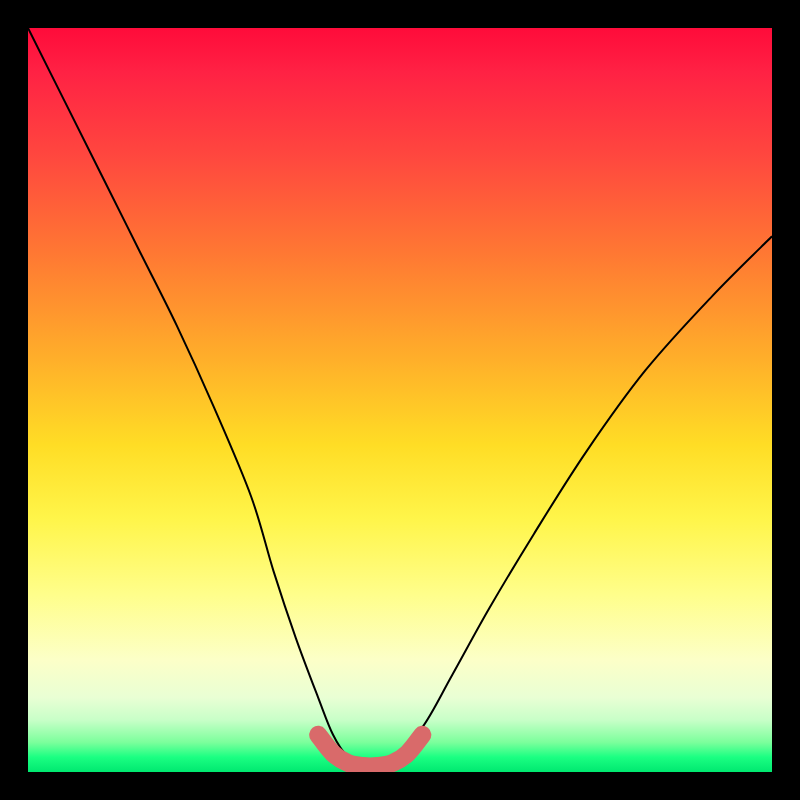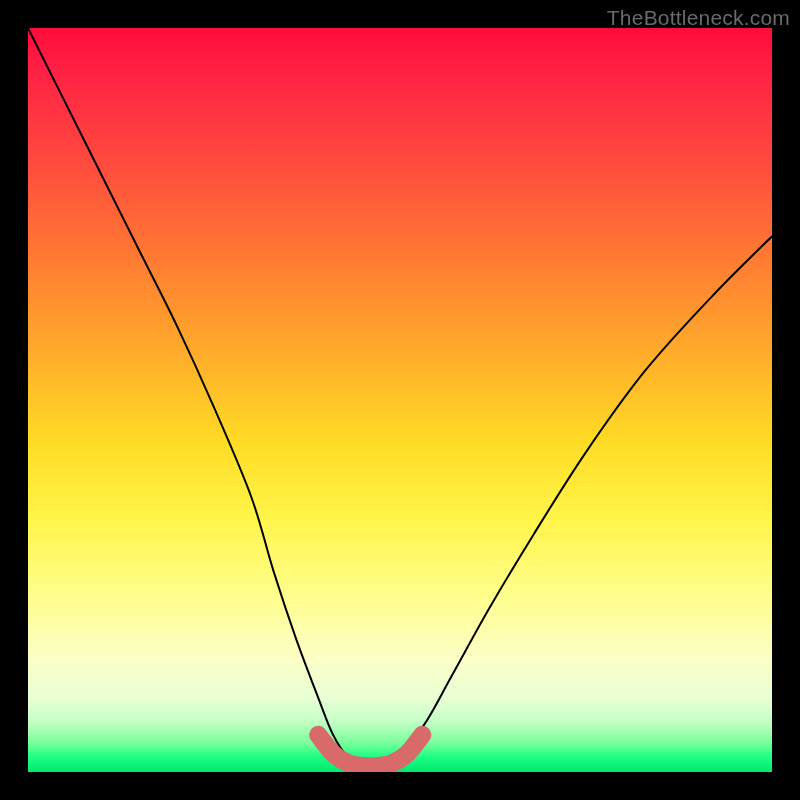--- a/index.html
+++ b/index.html
@@ -70,15 +70,14 @@
   <div class="plot-area">
     <div class="gradient-bg"></div>
 
     <svg class="curve-svg" viewBox="0 0 744 744" preserveAspectRatio="none">
 
     <path d="M 0,0 C 6.2,12.399999999999997 24.800000000000004,49.59999999999998 37.2,74.39999999999998 C 49.6,99.19999999999997 62.00000000000001,123.99999999999994 74.4,148.79999999999995 C 86.80000000000001,173.59999999999997 99.19999999999999,198.40000000000003 111.6,223.20000000000005 C 124,248.00000000000006 136.4,271.56000000000006 148.8,297.6 C 161.20000000000002,323.64 173.6,350.92 186,379.44 C 198.4,407.96 213.27999999999997,441.44000000000005 223.2,468.72 C 233.12,496 238.08,519.56 245.52,543.12 C 252.96,566.6800000000001 260.4,589 267.84,610.08 C 275.28,631.1600000000001 283.96000000000004,653.48 290.16,669.6 C 296.36,685.72 300.08,696.88 305.03999999999996,706.8 C 309.99999999999994,716.7199999999999 314.96000000000004,724.16 319.92,729.12 C 324.88,734.08 329.84000000000003,735.3199999999999 334.8,736.56 C 339.76,737.8 344.72,737.8 349.68,736.56 C 354.64,735.3199999999999 357.12,735.3199999999999 364.56,729.12 C 372,722.9200000000001 384.4,713 394.32,699.36 C 404.24,685.72 412.91999999999996,667.12 424.08,647.28 C 435.24,627.4399999999999 447.64,603.8799999999999 461.28,580.3199999999999 C 474.91999999999996,556.76 489.8,531.9599999999999 505.92,505.91999999999996 C 522.04,479.88 539.4,451.36 558,424.08 C 576.6,396.79999999999995 596.4399999999999,368.28 617.52,342.23999999999995 C 638.6,316.19999999999993 663.4,290.15999999999997 684.48,267.84 C 705.5600000000001,245.51999999999998 734.08,218.24000000000004 744,208.32000000000005" fill="none" stroke="#000000" stroke-width="2"></path>
         <path d="M 290.16,706.8 C 292.64,709.9 300.08,720.688 305.03999999999996,725.4 C 309.99999999999994,730.112 314.96000000000004,732.9639999999999 319.92,735.072 C 324.88,737.1800000000001 329.84000000000003,737.552 334.8,738.048 C 339.76,738.544 344.72,738.544 349.68,738.048 C 354.64,737.552 359.6,737.1800000000001 364.56,735.072 C 369.52,732.9639999999999 374.48,730.112 379.44,725.4 C 384.4,720.688 391.84,709.9 394.32,706.8" fill="none" stroke="#d96a6a" stroke-width="18" stroke-linecap="round" stroke-linejoin="round"></path>
       </svg>
   </div>
 
-  <div class="watermark">TheBottleneck.com</div>
 
 </div>
 
 </body></html>

